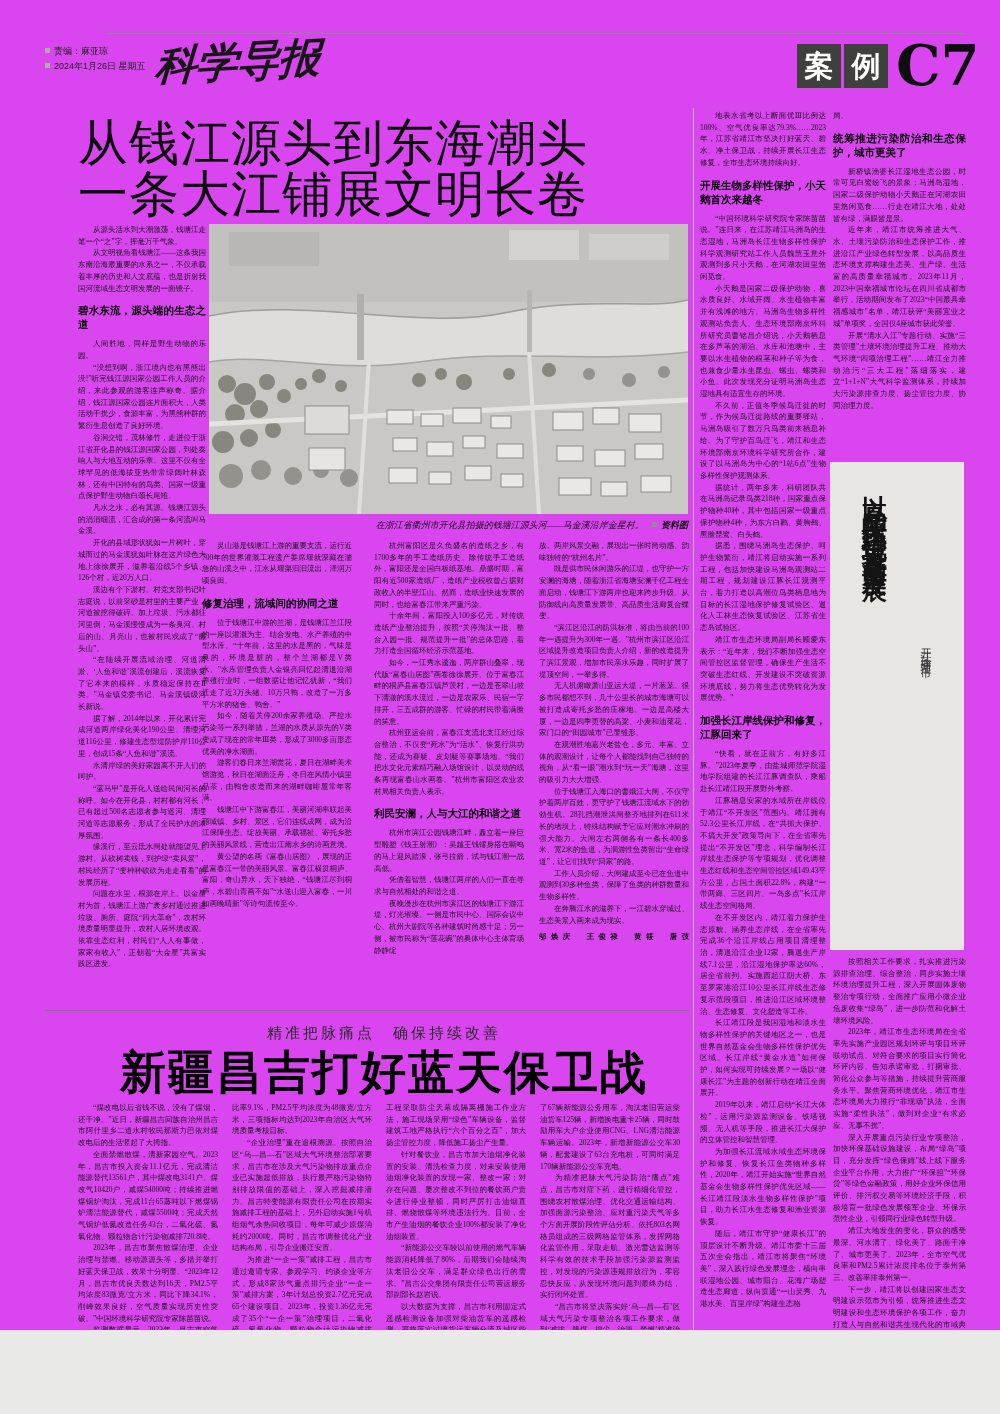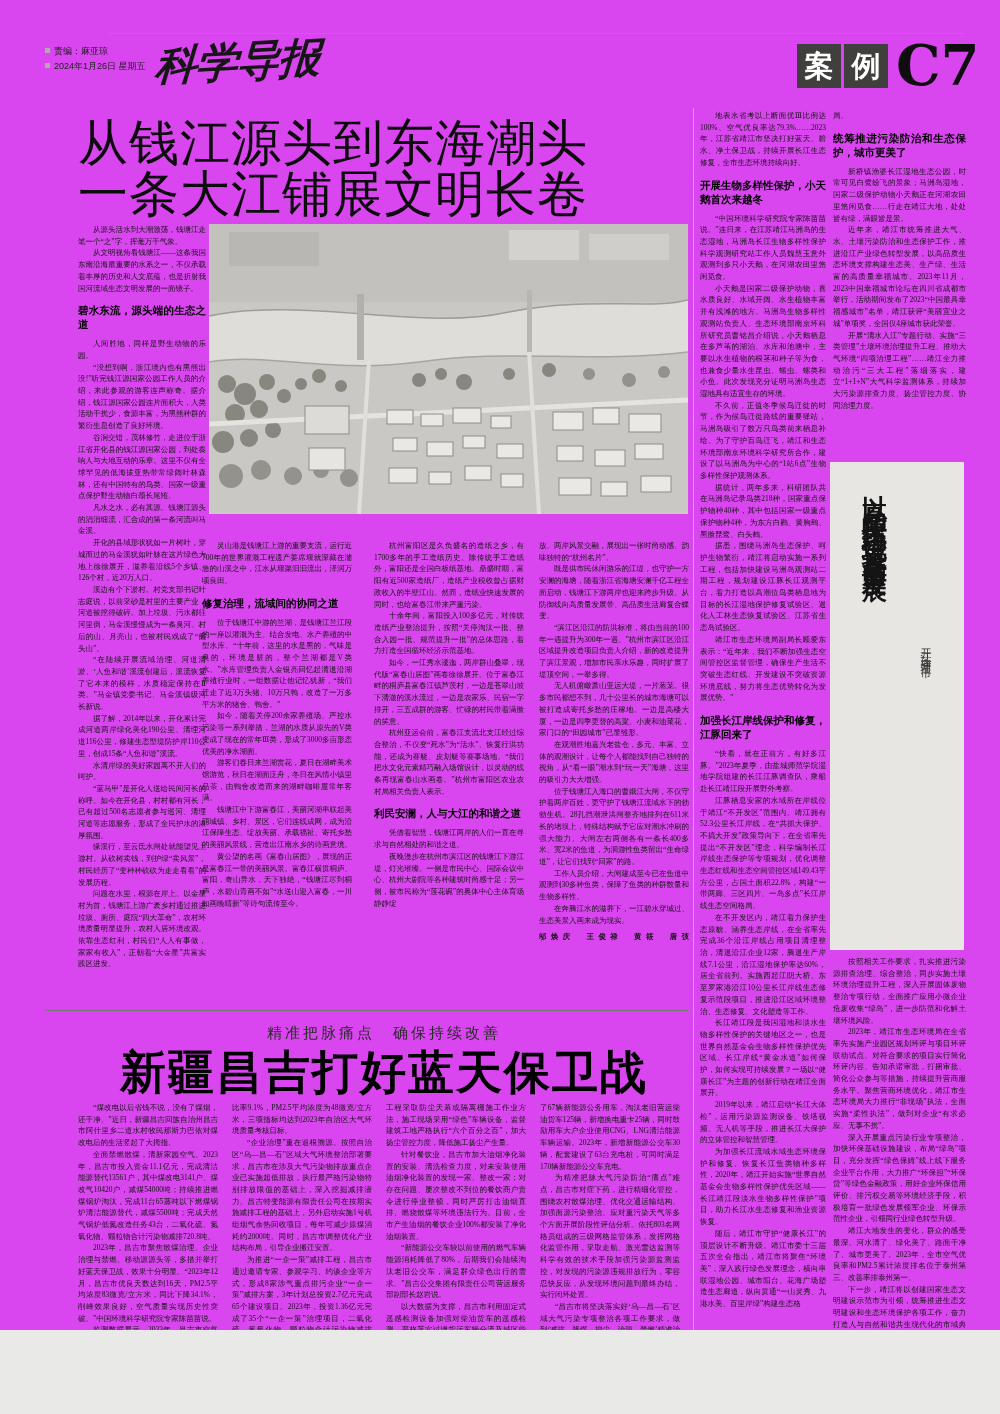--- a/index.html
+++ b/index.html
@@ -144,36 +144,41 @@
         <rect x="386" y="226" width="30" height="16"></rect>
           <rect x="426" y="220" width="28" height="15"></rect>
         <rect x="350" y="254" width="32" height="17"></rect>
           <rect x="392" y="258" width="26" height="14"></rect>
         <rect x="432" y="252" width="30" height="16"></rect>
       </g>
       <rect x="96" y="182" width="44" height="28" fill="#dcdbd7" stroke="#8e8d88"></rect>
       <rect x="100" y="224" width="36" height="22" fill="#e6e5e1" stroke="#8e8d88"></rect>
     </svg>
   </div>
+  <div class="abs caption" style="left:209px;top:519px;width:479px;">
+    <span>在浙江省衢州市开化县拍摄的钱塘江源头河——马金溪沿岸金星村。</span>
+    <span class="sq" style="margin-left:6px;"></span><span style="font-weight:bold;">资料图</span>
+  </div>
 
   <div class="abs col" style="left:202px;top:540px;width:150px;height:452px;">
       <p class="t-p">灵山港是钱塘江上游的重要支流，运行近700年的世界灌溉工程遗产姜席堰就深藏在湍急的山溪之中，江水从堰渠汩汩流出，泽润万顷良田。</p>
       <p class="t-h">修复治理，流域间的协同之道</p>
       <p class="t-p">位于钱塘江中游的兰湖，是钱塘江兰江段的一座以灌溉为主、结合发电、水产养殖的中型水库。“十年前，这里的水是黑的，气味是臭的，环境是脏的，整个兰湖都是V类水。”水库管理负责人金银亮回忆起清退沿湖养殖行业时，一组数据让他记忆犹新，“我们迁走了近3万头猪、10万只鸭，改造了一万多平方米的猪舍、鸭舍。”</p>
       <p class="t-p">如今，随着关停200余家养殖场、严控水污染等一系列举措，兰湖的水质从原先的V类变成了现在的常年Ⅲ类，形成了3000多亩形态优美的净水湖面。</p>
       <p class="t-p">游客们春日来兰湖赏花，夏日在湖畔美术馆游览，秋日在湖面泛舟，冬日在风情小镇里品茶，由鸭舍改造而来的湖畔咖啡屋常年客满。</p>
       <p class="t-p">钱塘江中下游富春江，美丽河湖串联起美丽城镇、乡村、景区，它们连线成网，成为沿江保障生态、绽放美丽、承载福祉、寄托乡愁的美丽风景线，营造出江南水乡的诗画意境。</p>
       <p class="t-p">黄公望的名画《富春山居图》，展现的正是富春江一带的美丽风景。富春江横贯桐庐、富阳，奇山异水，天下独绝，“钱塘江尽到桐庐，水碧山青画不如”“水送山迎入富春，一川如画晚晴新”等诗句流传至今。</p>
     </div>
   <div class="abs col" style="left:374px;top:540px;width:150px;height:452px;">
       <p class="t-p">杭州富阳区是久负盛名的造纸之乡，有1700多年的手工造纸历史。除传统手工造纸外，富阳还是全国白板纸基地。鼎盛时期，富阳有近500家造纸厂，造纸产业税收曾占据财政收入的半壁江山。然而，造纸业快速发展的同时，也给富春江带来严重污染。</p>
       <p class="t-p">十余年间，富阳投入100多亿元，对传统造纸产业整治提升，按照“关停淘汰一批、整合入园一批、规范提升一批”的总体思路，着力打造全国循环经济示范基地。</p>
       <p class="t-p">如今，一江秀水逶迤，两岸群山叠翠，现代版“富春山居图”画卷徐徐展开。位于富春江畔的桐庐县富春江镇芦茨村，一边是苍翠山坡下清澈的溪水流过，一边是农家乐、民宿一字排开，三五成群的游客、忙碌的村民带着满脸的笑意。</p>
       <p class="t-p">杭州亚运会前，富春江支流北支江经过综合整治，不仅变“死水”为“活水”、恢复行洪功能，还成为赛艇、皮划艇等赛事场地。“我们把水文化元素精巧融入场馆设计，以灵动的线条再现富春山水画卷。”杭州市富阳区农业农村局相关负责人表示。</p>
       <p class="t-h">利民安澜，人与大江的和谐之道</p>
+      <p class="t-p">杭州市滨江公园钱塘江畔，矗立着一座巨型雕塑《钱王射潮》：吴越王钱镠身搭在嘶鸣的马上迎风踏浪，张弓拉箭，试与钱江潮一战高低。</p>
       <p class="t-p">凭借着智慧，钱塘江两岸的人们一直在寻求与自然相处的和谐之道。</p>
       <p class="t-p">夜晚漫步在杭州市滨江区的钱塘江下游江堤，灯光璀璨。一侧是市民中心、国际会议中心、杭州大剧院等各种建筑时尚感十足；另一侧，被市民称为“莲花碗”的奥体中心主体育场静静绽</p>
     </div>
   <div class="abs col" style="left:539px;top:540px;width:150px;height:452px;">
       <p class="t-c">放。两岸风景交融，展现出一张时尚动感、韵味独特的“杭州名片”。</p>
       <p class="t-p">既是供市民休闲游乐的江堤，也守护一方安澜的海塘，随着浙江省海塘安澜千亿工程全面启动，钱塘江下游两岸也迎来跨步升级。从防御线向高质量发展带、高品质生活廊复合蝶变。</p>
       <p class="t-p">“滨江区沿江的防洪标准，将由当前的100年一遇提升为300年一遇。”杭州市滨江区沿江区域提升改造项目负责人介绍，新的改造提升了滨江景观，增加市民亲水乐趣，同时扩展了堤顶空间，一举多得。</p>
       <p class="t-p">无人机俯瞰萧山亚运大堤，一片葱茏。很多市民都想不到，几十公里长的城市海塘可以被打造成寄托乡愁的庄稼地。一边是高楼大厦，一边是四季更替的高粱、小麦和油菜花，家门口的“田园城市”已显雏形。</p>
       <p class="t-p">在观潮胜地嘉兴老盐仓，多元、丰富、立体的观潮设计，让每个人都能找到自己独特的视角，从“看一眼”潮水到“玩一天”海塘，这里的吸引力大大增强。</p>
       <p class="t-p">位于钱塘江入海口的曹娥江大闸，不仅守护着两岸百姓，更守护了钱塘江流域水下的勃勃生机。28孔挡潮泄洪闸整齐地排列在611米长的堵坝上，特殊结构赋予它应对潮水冲刷的强大能力。大闸左右两侧各有一条长400多米、宽2米的鱼道，为洄游性鱼类留出“生命绿道”，让它们找到“回家”的路。</p>

